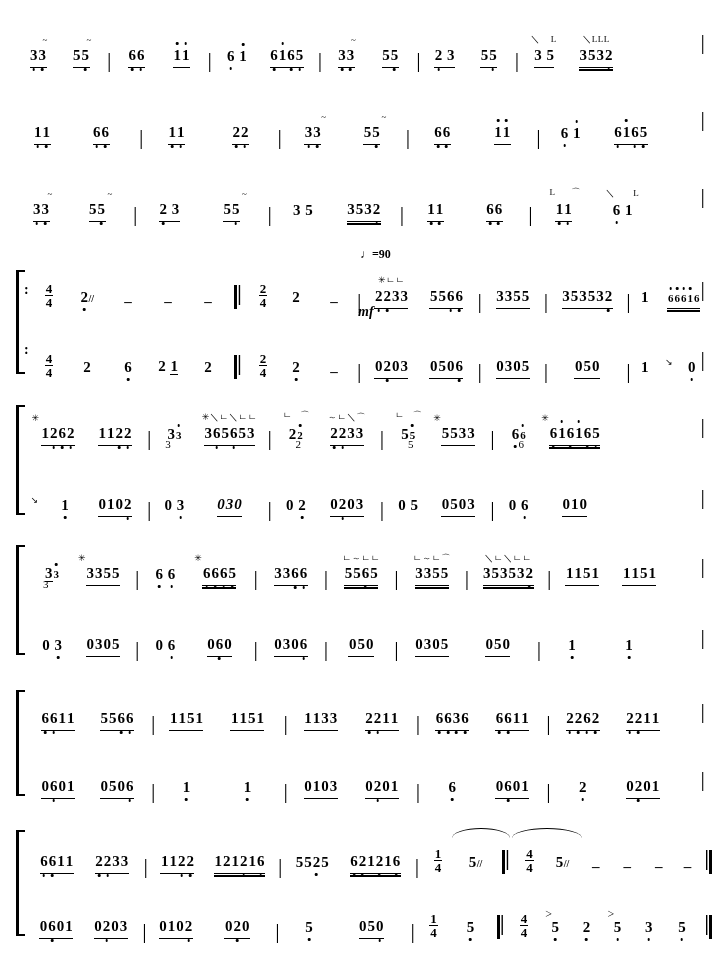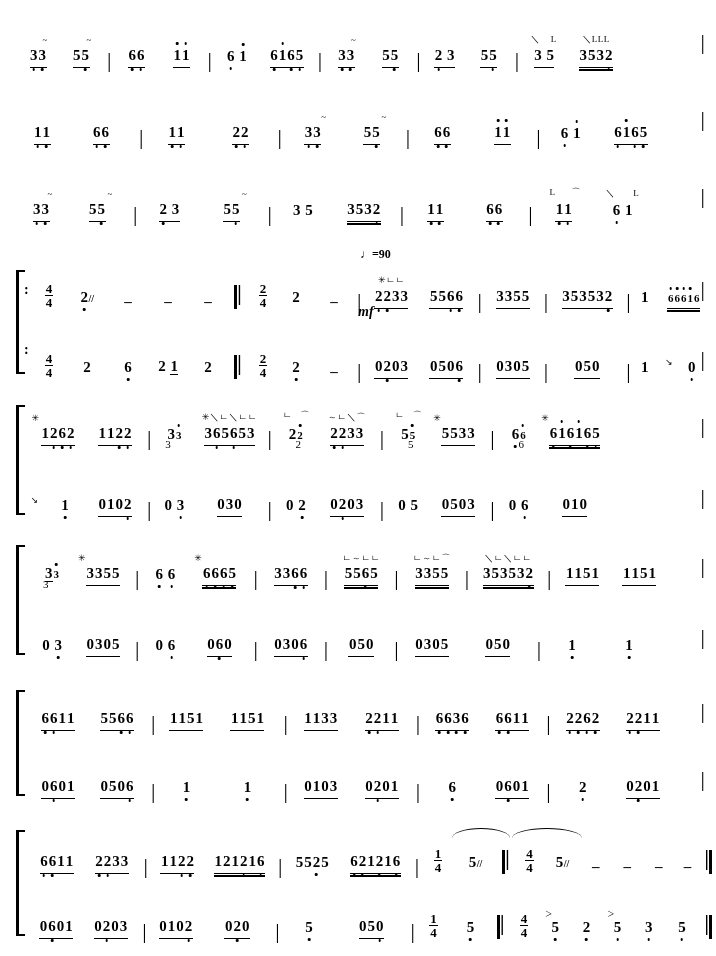--- a/index.html
+++ b/index.html
@@ -470,21 +470,21 @@
       <span class="orn tiny" style="top:-2px;left:8%;">↘</span>
       <span class="grp"><span class="n d" style="margin-left:14px;">1</span></span>
     </div>
     <div class="cell" style="width:58px;">
       <span class="grp u1"><span class="n">0</span><span class="n">1</span><span class="n">0</span><span class="n d">2</span></span>
     </div>
     <div class="bar">|</div>
     <div class="cell" style="width:40px;">
       <span class="grp"><span class="n">0</span>&nbsp;<span class="n d">3</span></span>
     </div>
-    <div class="cell" style="width:70px;">
+    <div class="cell" style="width:70px;font-style:italic;">
       <span class="grp u1"><span class="n">0</span><span class="n">3</span><span class="n">0</span></span>
     </div>
     <div class="bar">|</div>
     <div class="cell" style="width:42px;">
       <span class="grp"><span class="n">0</span>&nbsp;<span class="n d">2</span></span>
     </div>
     <div class="cell" style="width:60px;">
       <span class="grp u1"><span class="n">0</span><span class="n d">2</span><span class="n">0</span><span class="n">3</span></span>
     </div>
     <div class="bar">|</div>

